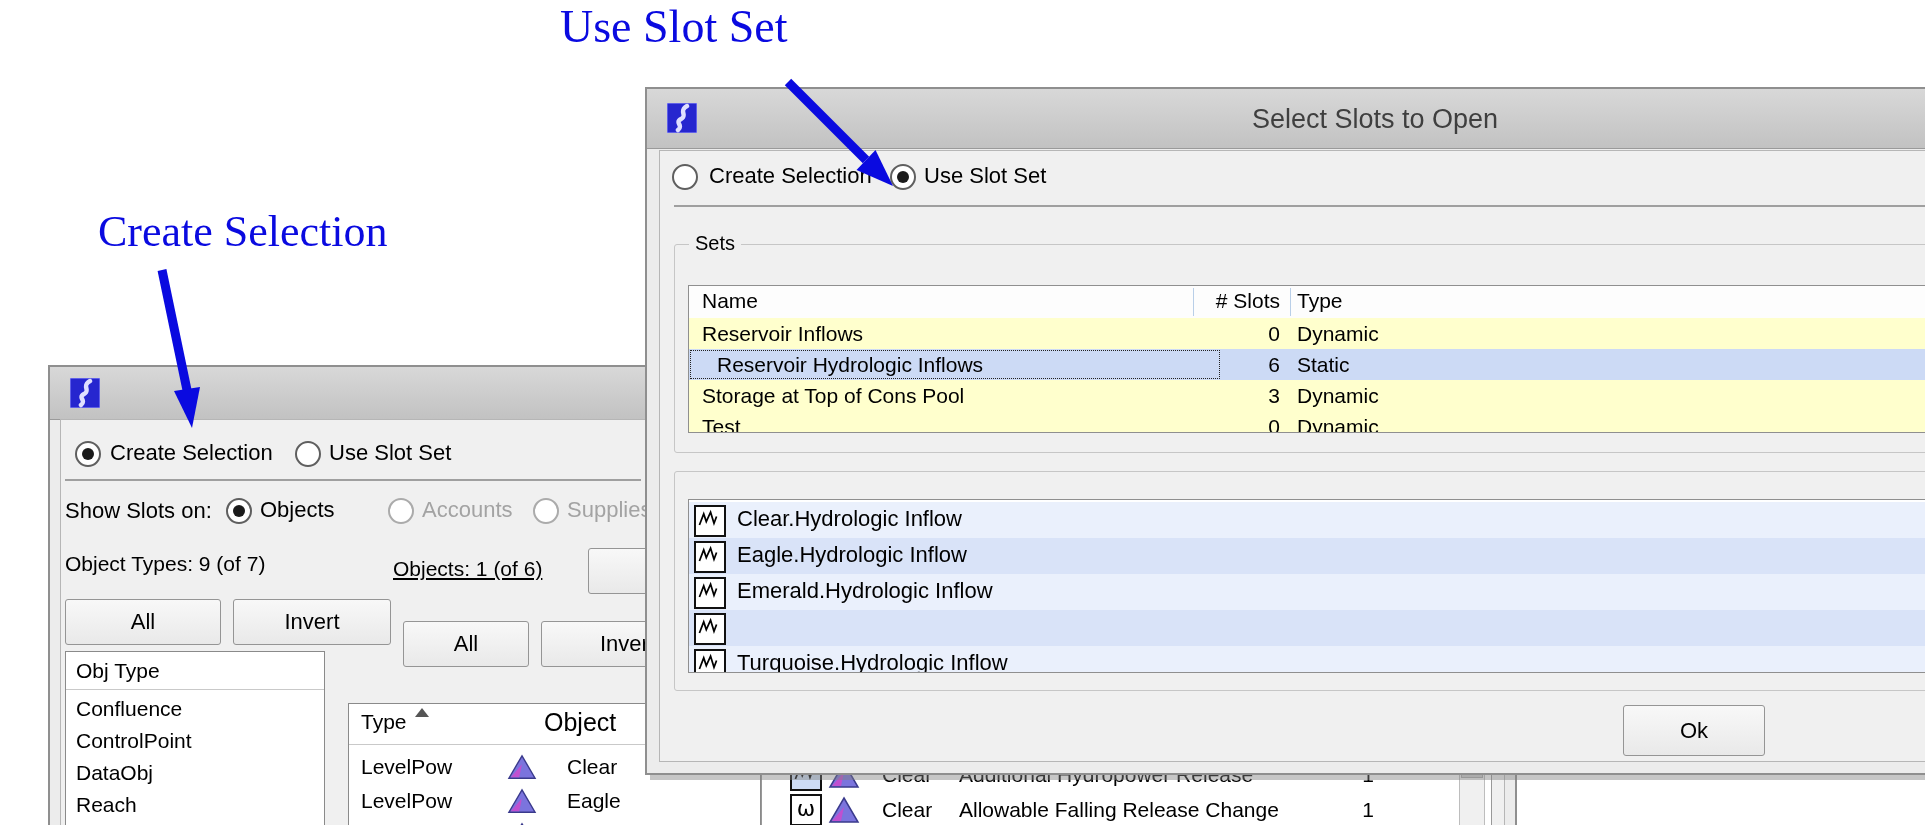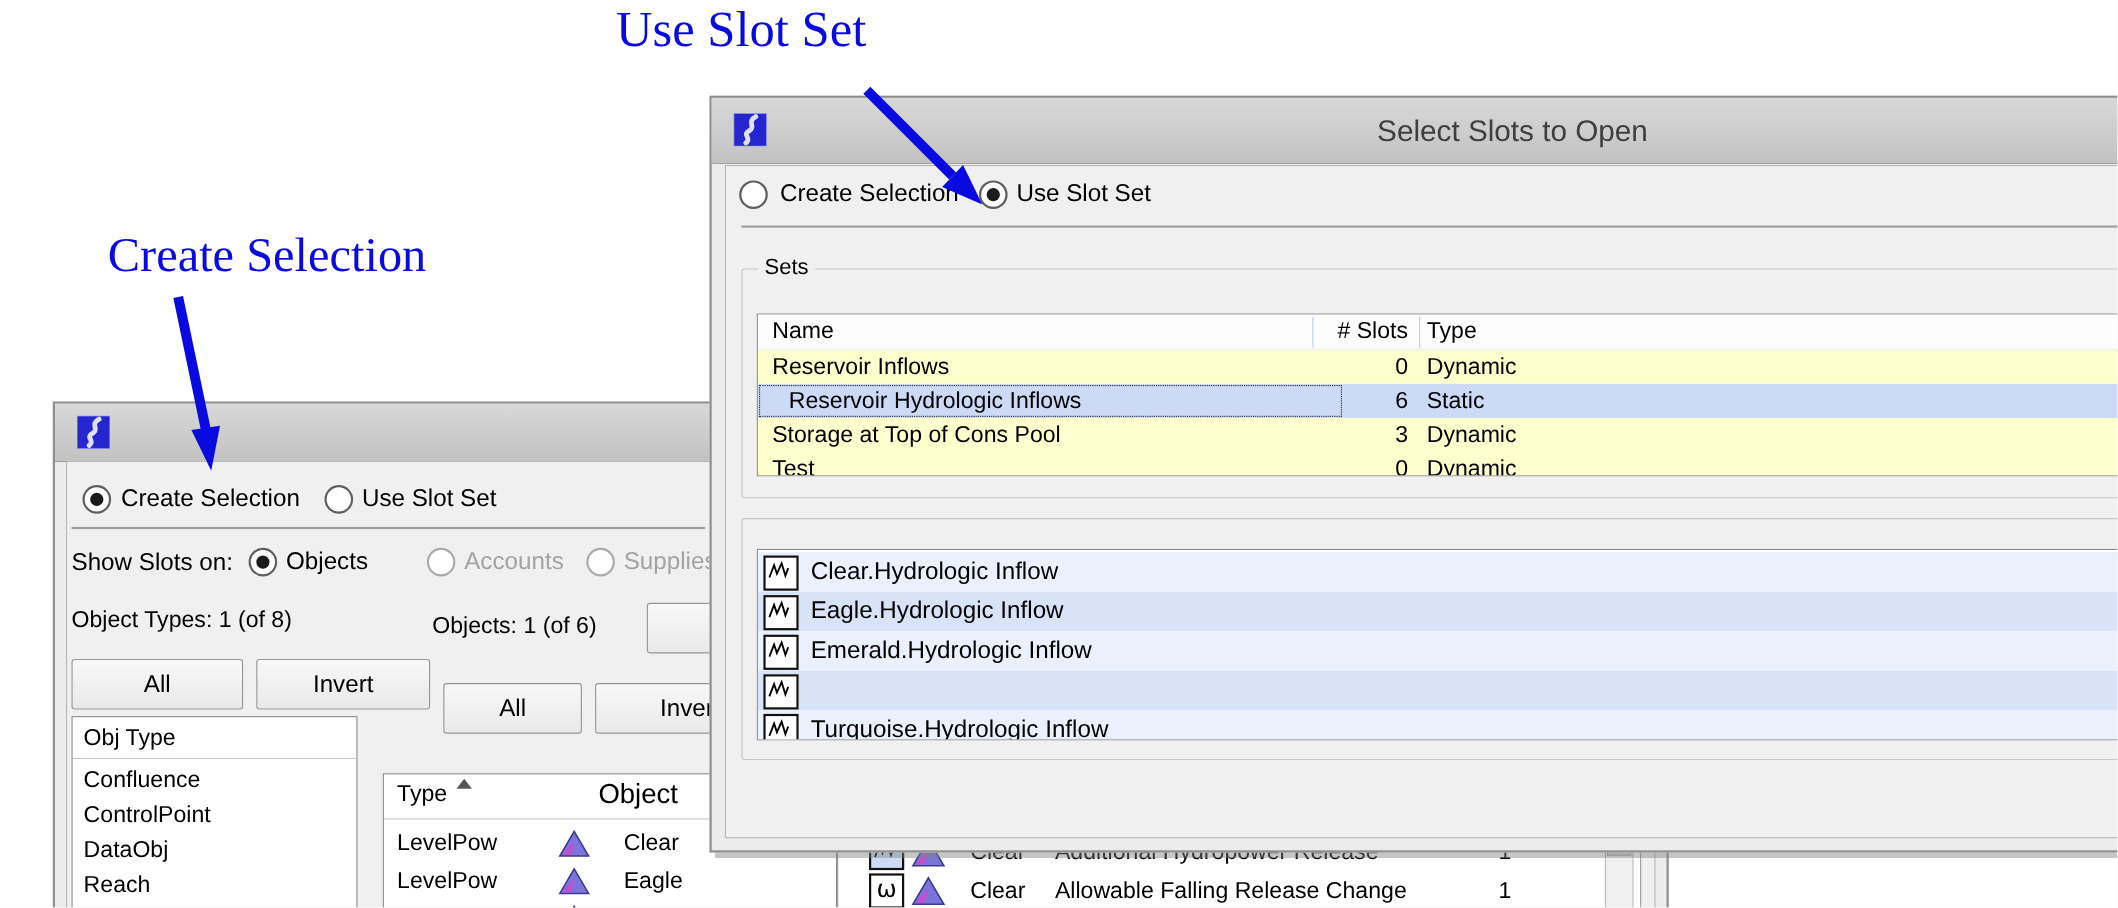--- a/index.html
+++ b/index.html
@@ -64,22 +64,22 @@
       <div class="hr" style="left:4px;top:59px;width:576px;"></div>
 
       <span class="lbl" style="left:4px;top:78px;">Show Slots on:</span>
       <span class="radio sel" style="left:165px;top:78px;"></span>
       <span class="lbl" style="left:199px;top:77px;">Objects</span>
       <span class="radio dis" style="left:327px;top:78px;"></span>
       <span class="lbl dis" style="left:361px;top:77px;">Accounts</span>
       <span class="radio dis" style="left:472px;top:78px;"></span>
       <span class="lbl dis" style="left:506px;top:77px;">Supplies</span>
 
-      <span class="lbl" style="left:4px;top:131px;font-size:21px;">Object Types: 1 (of 8)</span>
-      <span class="lbl" style="left:332px;top:136px;font-size:21px;">Objects: 1 (of 6)</span>
+      <span class="lbl" style="left:4px;top:131px;font-size:21px;">Object Types: 9 (of 7)</span>
+      <span class="lbl" style="left:332px;top:136px;font-size:21px;text-decoration:underline;">Objects: 1 (of 6)</span>
       <div class="btn" style="left:527px;top:128px;width:115px;height:44px;"></div>
 
       <div class="btn" style="left:4px;top:179px;width:154px;height:44px;line-height:44px;">All</div>
       <div class="btn" style="left:172px;top:179px;width:156px;height:44px;line-height:44px;">Invert</div>
       <div class="btn" style="left:342px;top:201px;width:124px;height:44px;line-height:44px;">All</div>
       <div class="btn" style="left:480px;top:201px;width:160px;height:44px;line-height:44px;text-align:left;padding-left:58px;">Invert</div>
 
       <div class="listbox" style="left:4px;top:231px;width:258px;height:300px;">
         <span class="lbl" style="left:10px;top:6px;font-size:21px;">Obj Type</span>
         <div class="abs" style="left:0;top:37px;right:0;height:1px;background:#c9c9c9;"></div>
@@ -248,20 +248,21 @@
             <span class="iconbox" style="left:5px;top:3px;">
               <svg width="24" height="24" viewBox="0 0 28 28">
                   <polyline points="4,21 9,8 12,17 17,6 21,19 24,11" stroke="#000" stroke-width="2" fill="none"></polyline>
                 </svg>
             </span>
             <span class="txt">Turquoise.Hydrologic Inflow</span>
           </div>
         </div>
       </div>
 
+      <div class="btn" style="left:963px;top:554px;width:140px;height:49px;line-height:49px;">Ok</div>
     </div>
   </div>
 
   <div class="annot" style="left:560px;top:0px;font-size:46px;">Use Slot Set</div>
   <svg class="abs" style="left:770px;top:70px;z-index:60;" width="140" height="130" viewBox="0 0 140 130">
     <line x1="18" y1="12" x2="96" y2="90" stroke="#0a0ae0" stroke-width="9"></line>
     <polygon points="123,116 86.5,100 105.5,80" fill="#0a0ae0"></polygon>
   </svg>
 
   <div class="annot" style="left:98px;top:206px;font-size:44px;">Create Selection</div>

